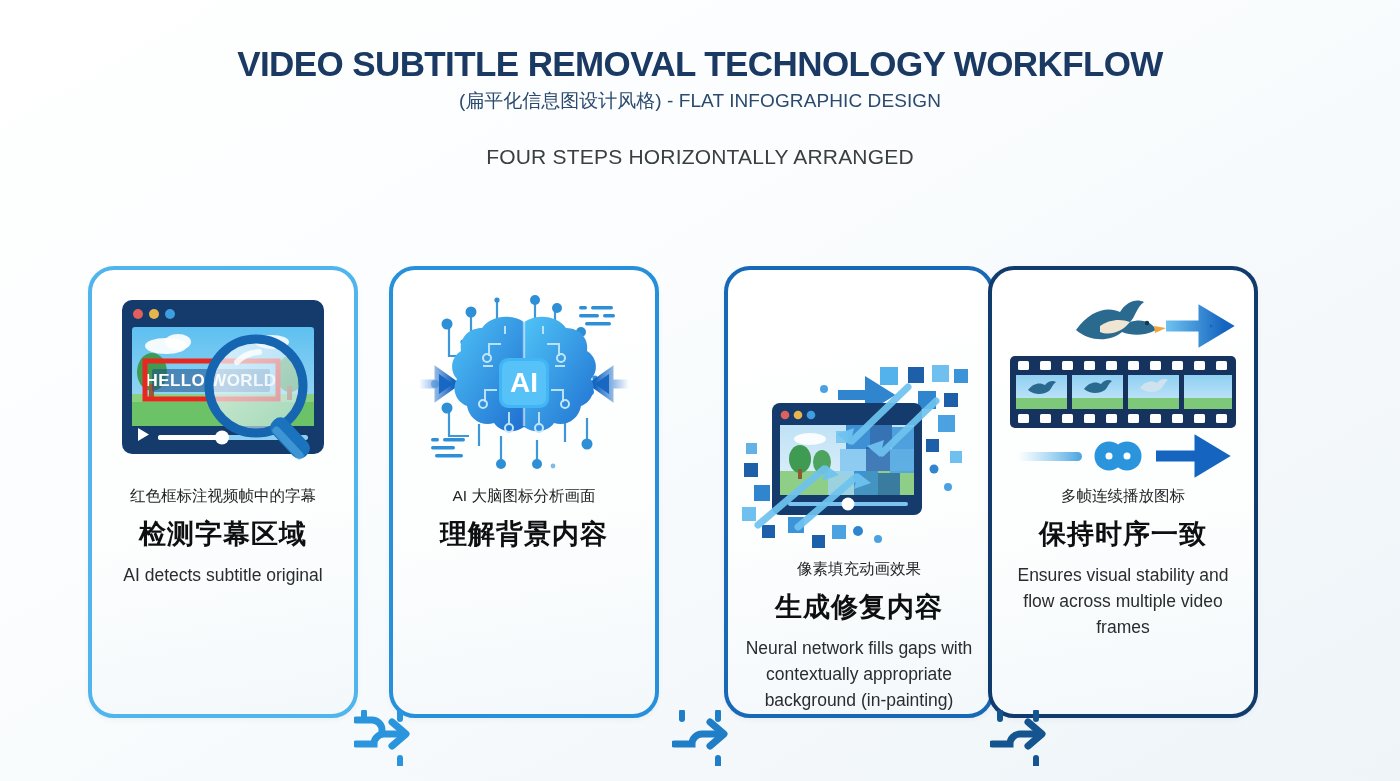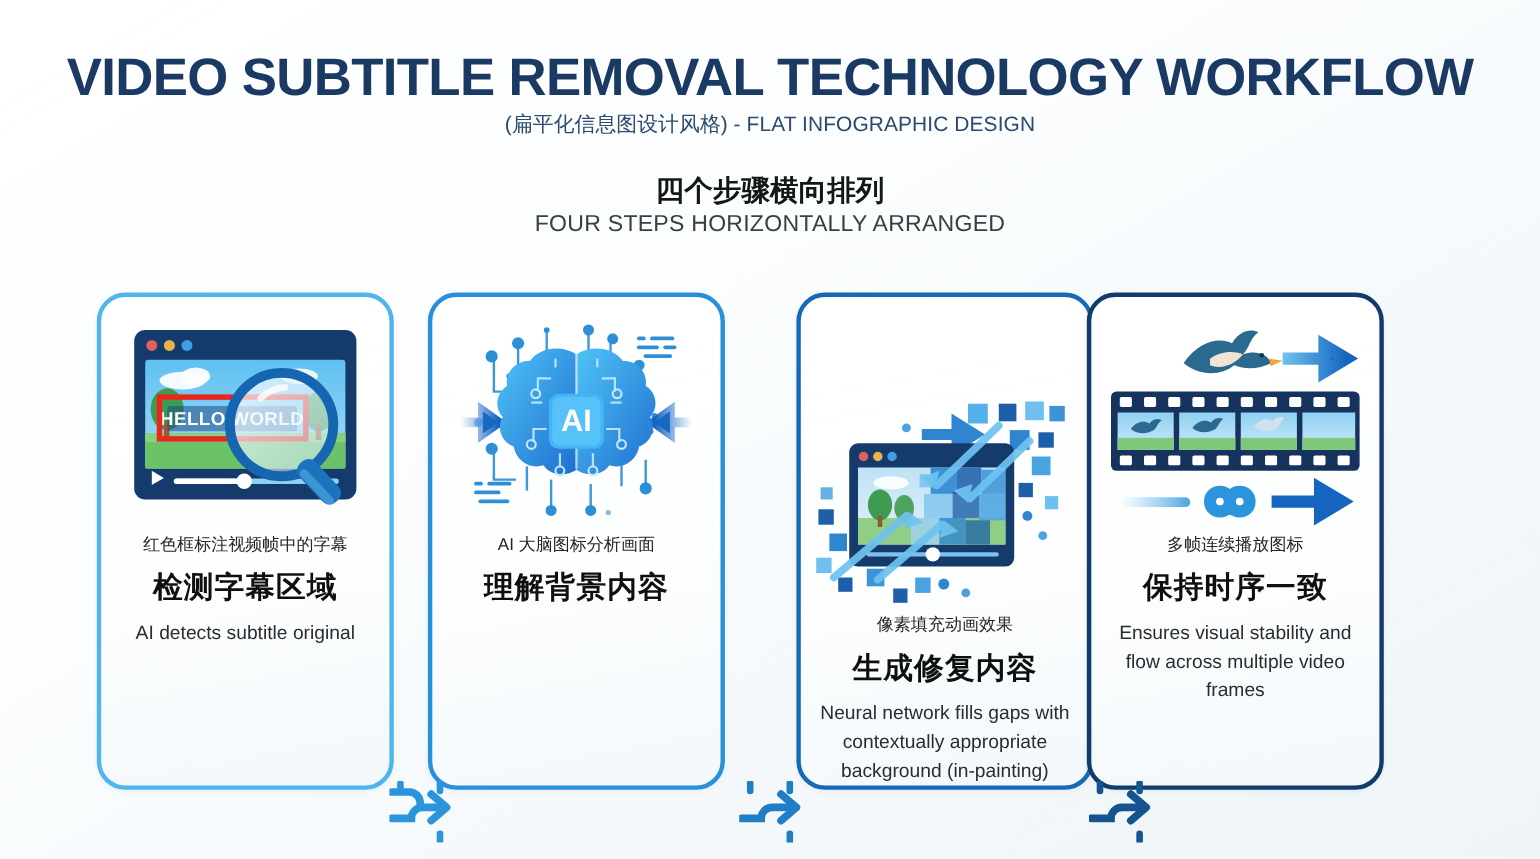--- a/index.html
+++ b/index.html
@@ -16,21 +16,21 @@
     position: relative;
     -webkit-font-smoothing: antialiased;
   }
 
   
   .header {
     text-align: center;
     padding-top: 46px;
   }
   .main-title {
-    font-size: 48px;
+    font-size: 35px;
     font-weight: 700;
     letter-spacing: -0.6px;
     color: #1b3a63;
     line-height: 1.05;
     margin: 0;
     white-space: nowrap;
   }
   .sub-title {
     margin-top: 7px;
     font-size: 19px;
@@ -139,21 +139,20 @@
 
 <div class="header">
   <h1 class="main-title">VIDEO SUBTITLE REMOVAL TECHNOLOGY WORKFLOW</h1>
   <div class="sub-title">
     <span class="zh">(扁平化信息图设计风格)</span>
     <span class="en">- FLAT INFOGRAPHIC DESIGN</span>
   </div>
 </div>
 
 <div class="section-heads">
-  <div class="section-zh">四个步骤横向排列</div>
   <div class="section-en">FOUR STEPS HORIZONTALLY ARRANGED</div>
 </div>
 
 <div class="steps">
 
   <div class="card c0">
     <div class="art">
       <svg viewBox="0 0 238 196" xmlns="http://www.w3.org/2000/svg">
         <defs>
           <linearGradient id="skyA" x1="0" y1="0" x2="0" y2="1">

